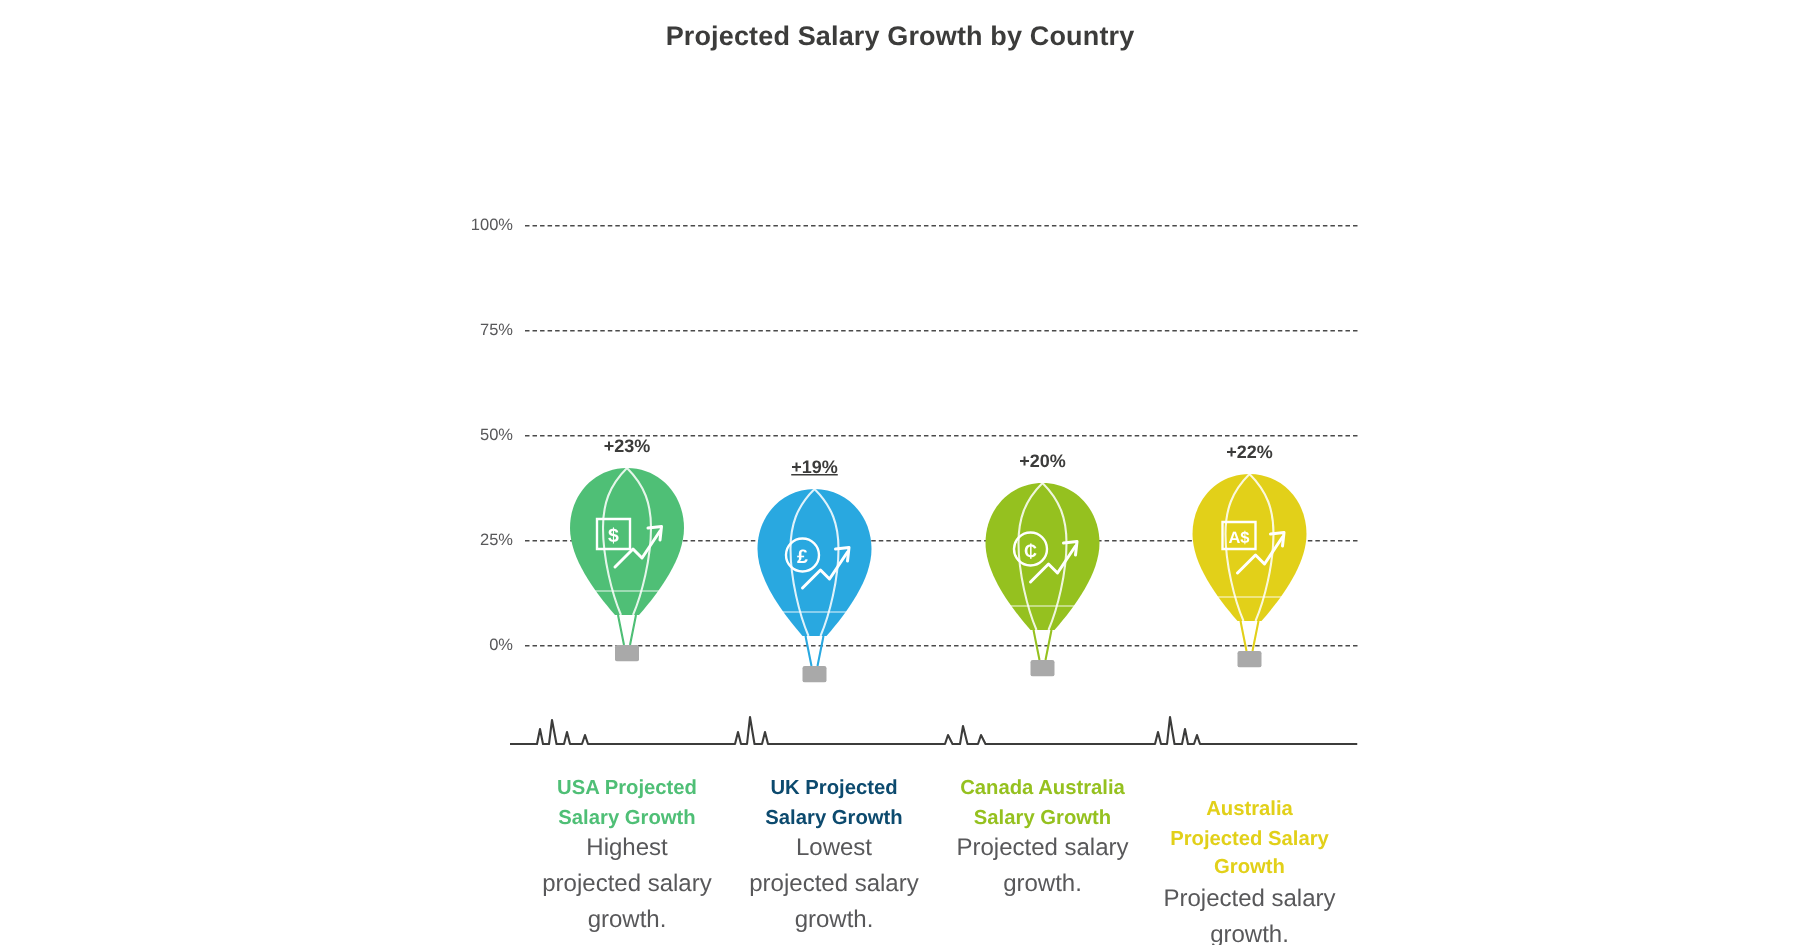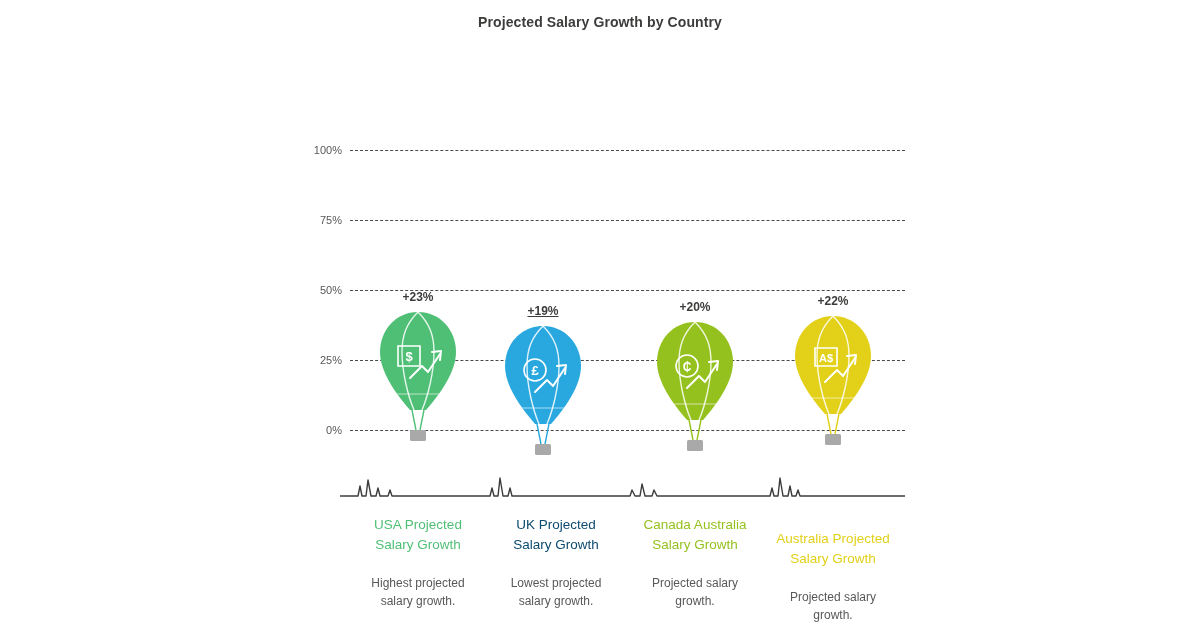--- a/index.html
+++ b/index.html
@@ -14,21 +14,21 @@
     color: #3c3c3b;
     overflow: hidden;
     position: relative;
   }
   .chart-title {
     position: absolute;
     top: 14px;
     left: 0;
     width: 1200px;
     text-align: center;
-    font-size: 14px;
+    font-size: 18px;
     font-weight: bold;
     color: #3c3c3b;
     letter-spacing: 0.1px;
   }
   .plot {
     position: absolute;
     left: 300px;
     top: 130px;
     width: 610px;
     height: 320px;
@@ -84,28 +84,28 @@
     width: 610px;
     height: 120px;
   }
   .legend-col {
     position: absolute;
     width: 118px;
     text-align: center;
   }
   .legend-title {
     font-size: 13.5px;
-    font-weight: normal;
+    font-weight: bold;
     line-height: 1.45;
   }
   .legend-desc {
-    font-size: 12px;
+    font-size: 16px;
     color: #58585a;
     line-height: 1.5;
-    margin-top: 20px;
+    margin-top: 0;
   }
 </style>
 </head>
 <body>
 
 <div class="chart-title">Projected Salary Growth by Country</div>
 
 <div class="plot">
 
   <div class="gridline" style="top:20px;"></div>

